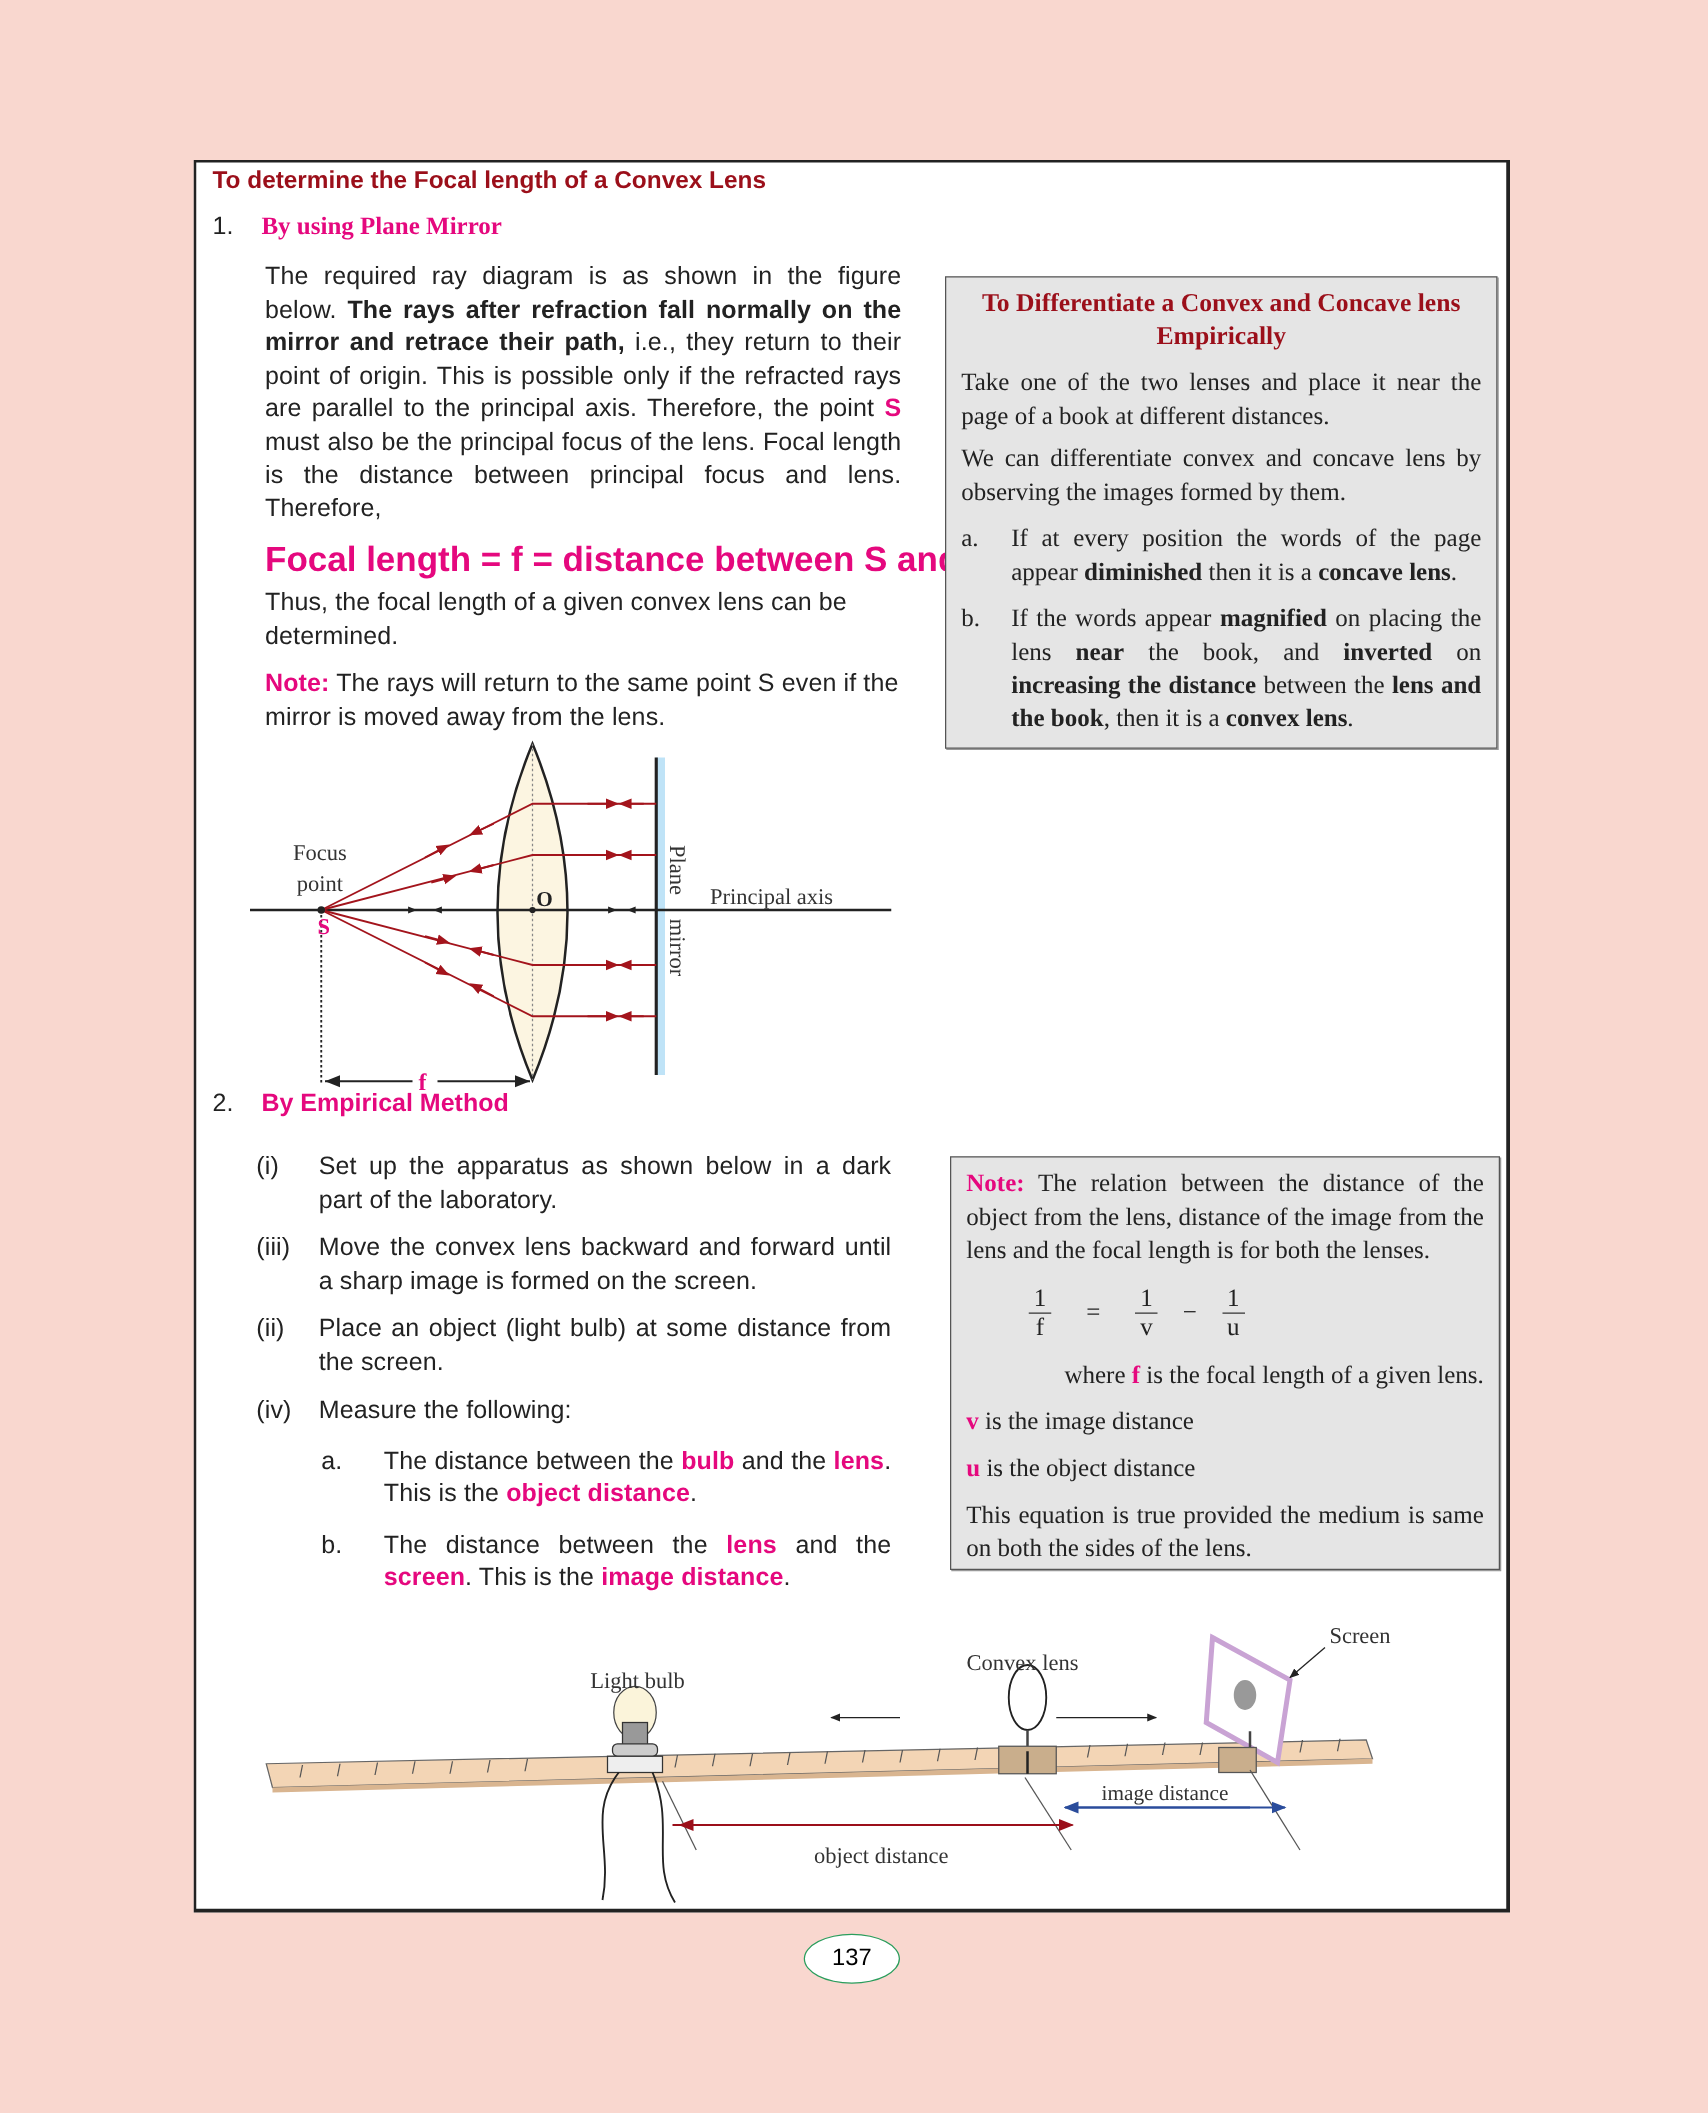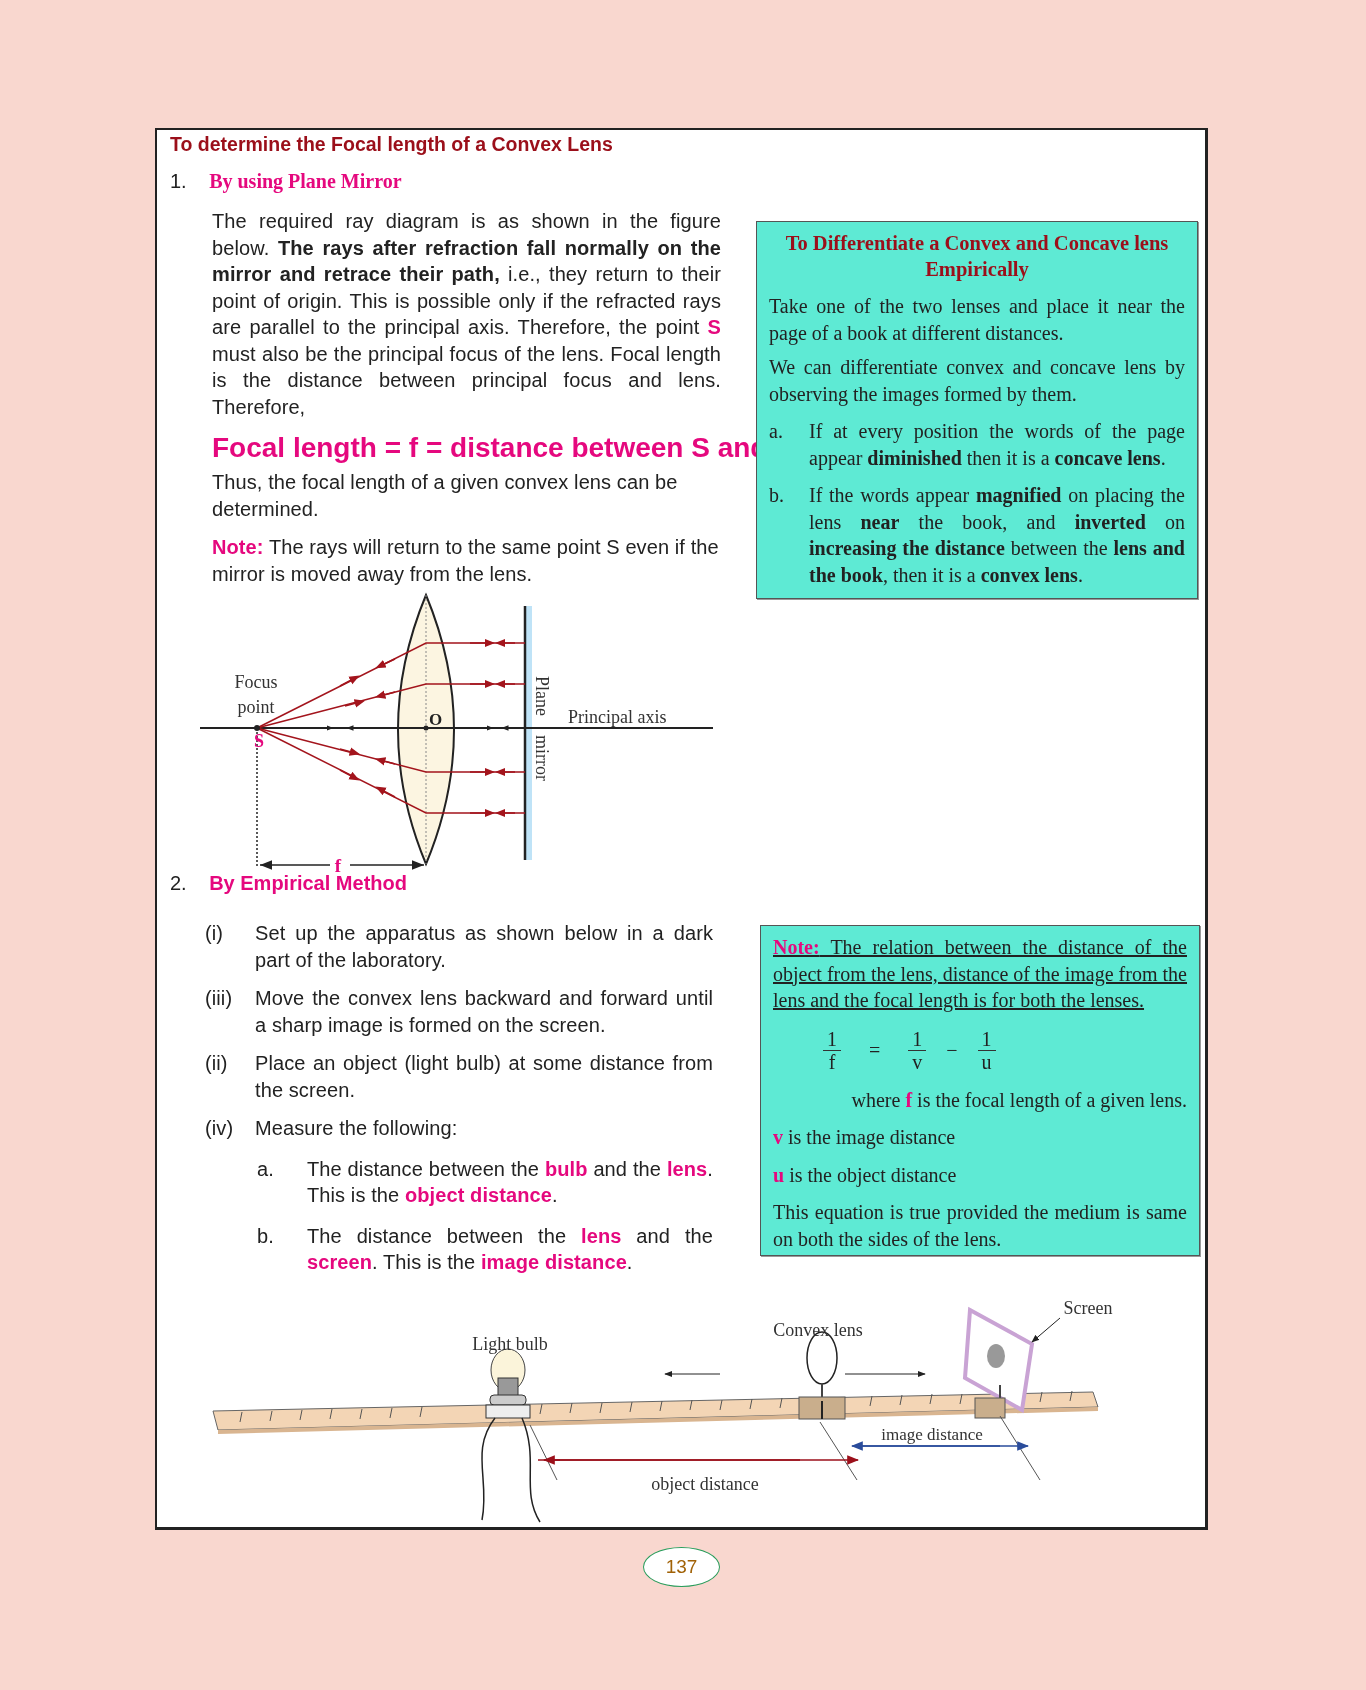--- a/index.html
+++ b/index.html
@@ -5,29 +5,29 @@
   html,body{margin:0;padding:0;}
   body{width:1366px;height:1690px;background:#f9d7cf;position:relative;overflow:hidden;font-family:"Liberation Sans",sans-serif;color:#222;}
   .frame{position:absolute;left:155px;top:128px;width:1053px;height:1402px;background:#fff;border:2px solid #222;border-right-width:3px;border-bottom-width:3px;box-sizing:border-box;}
   .abs{position:absolute;}
   .title{left:170px;top:133px;font-size:19.5px;font-weight:bold;color:#9b0f1a;}
   .sec-num{font-size:20px;color:#222;}
   .sec-head{font-size:20px;font-weight:bold;color:#e5087e;}
   .body-text{font-size:20px;line-height:26.5px;color:#222;letter-spacing:0.1px;}
   .pink{color:#e5087e;font-weight:bold;}
   .just{text-align:justify;}
-  .box{position:absolute;background:#5eead4;border:1px solid #555;box-shadow:1px 1px 0 #999;box-sizing:border-box;font-family:"Liberation Serif",serif;color:#222;}
+  .box{position:absolute;background:#e5e5e5;border:1px solid #555;box-shadow:1px 1px 0 #999;box-sizing:border-box;font-family:"Liberation Serif",serif;color:#222;}
   .box .bt{font-size:20px;line-height:26.5px;}
   .box-title{font-weight:bold;color:#9b0f1a;text-align:center;font-size:20.5px;line-height:26px;}
   .li{display:flex;}
   .li .m{flex:0 0 40px;}
   .li .t{flex:1;}
   .frac{display:inline-flex;flex-direction:column;align-items:center;font-size:20px;line-height:22px;}
   .frac .n{border-bottom:1px solid #333;padding:0 4px;}
-  .page-num{position:absolute;left:643px;top:1547px;width:75px;height:38px;border:1.5px solid #2a9d5c;border-radius:50%;background:#fff;display:flex;align-items:center;justify-content:center;font-size:19px;color:#a16207;}
+  .page-num{position:absolute;left:643px;top:1547px;width:75px;height:38px;border:1.5px solid #2a9d5c;border-radius:50%;background:#fff;display:flex;align-items:center;justify-content:center;font-size:19px;color:#000000;}
   .steps .row{display:flex;margin-bottom:12px;}
   .steps .m{flex:0 0 50px;}
   .steps .t{flex:1;text-align:justify;}
   .svg-label{font-family:"Liberation Serif",serif;}
 </style>
 </head>
 <body>
 
 <div class="frame"></div>
 
@@ -155,21 +155,21 @@
     <span class="m">a.</span>
     <span class="t"><span>The distance between the </span><span class="pink">bulb</span><span> and the </span><span class="pink">lens</span><span>. This is the </span><span class="pink">object distance</span><span>.</span></span>
   </div>
   <div class="row" style="margin-left:52px;margin-top:14px;">
     <span class="m">b.</span>
     <span class="t"><span>The distance between the </span><span class="pink">lens</span><span> and the </span><span class="pink">screen</span><span>. This is the </span><span class="pink">image distance</span><span>.</span></span>
   </div>
 </div>
 
 <div class="box" style="left:760px;top:925px;width:440px;height:331px;padding:8px 12px 0 12px;">
-  <div class="bt" style="text-align:justify;text-decoration:underline;">
+  <div class="bt" style="text-align:justify;">
     <b style="color:#e5087e;">Note:</b><span> The relation between the distance of the object from the lens, distance of the image from the lens and the focal length is for both the lenses.</span>
   </div>
   <div style="display:flex;align-items:center;gap:28px;margin:14px 0 0 50px;font-family:'Liberation Serif',serif;">
     <span class="frac">
         <span class="n">1</span>
         <span>f</span>
       </span>
     <span style="font-size:20px;">=</span>
     <span class="frac">
         <span class="n">1</span>

